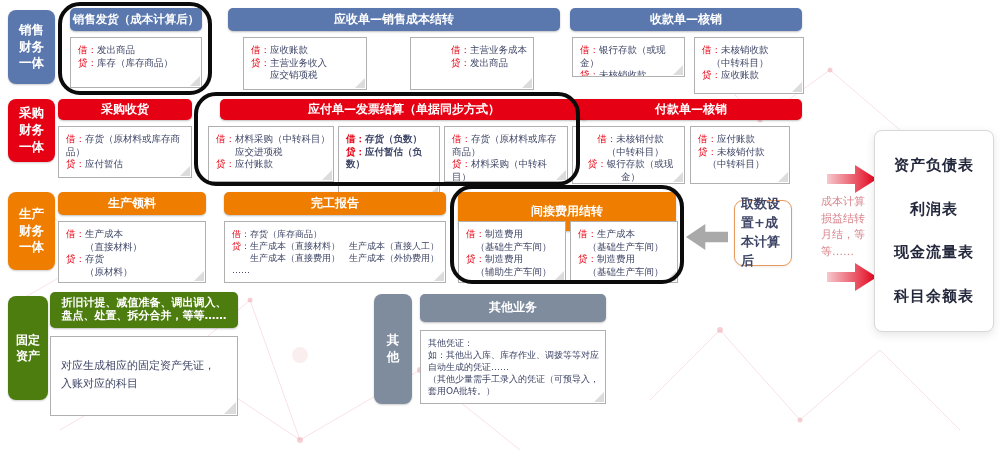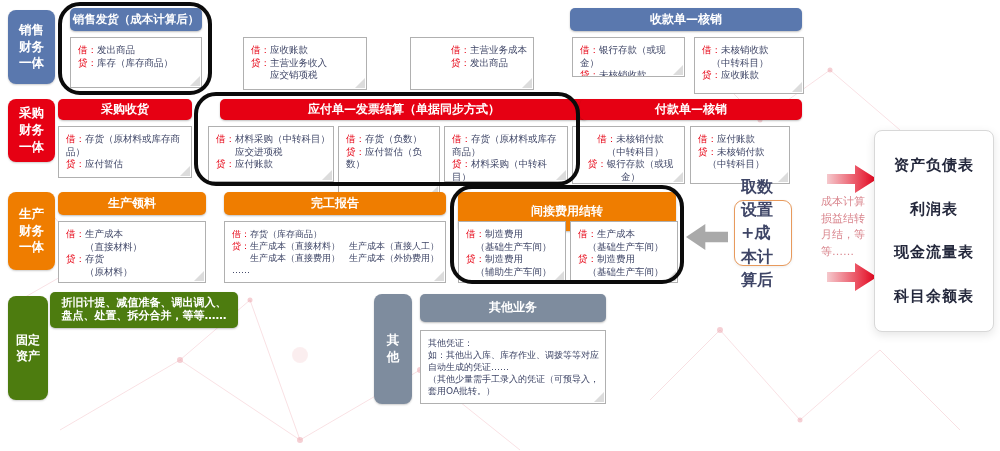--- a/index.html
+++ b/index.html
@@ -41,21 +41,21 @@
   .arrow-left{
     background:#a9a9a9;
     clip-path:polygon(0 50%,46% 0,46% 30%,100% 30%,100% 70%,46% 70%,46% 100%);
   }
   .arrow-right{
     background:linear-gradient(90deg,#f5c9cd,#e30019);
     clip-path:polygon(0 32%,56% 32%,56% 0,100% 50%,56% 100%,56% 68%,0 68%);
   }
   .midbox{
     background:#fff;border:1px solid #e89a5c;border-radius:9px;color:#3e4566;
-    font-size:16px;font-weight:bold;line-height:1.45;padding:9px 6px;
+    font-size:13px;font-weight:bold;line-height:1.45;padding:9px 6px;
     display:flex;align-items:center;text-align:left;box-shadow:0 1px 3px rgba(0,0,0,.08);
   }
   .sidetext{
     color:#d9868e;font-size:11px;line-height:1.5;white-space:pre-line;font-weight:500;
   }
   .reports{
     background:#fff;border:1px solid #d8d8d8;border-radius:8px;
     box-shadow:0 3px 10px rgba(0,0,0,.10);
     display:flex;flex-direction:column;justify-content:space-evenly;align-items:center;
   }
@@ -98,37 +98,38 @@
     </g>
   </svg>
 
   <div class="abs vlabel bg-sales" style="left:8px;top:10px;width:47px;height:74px;">销售
 财务
 一体</div>
 
   <div class="abs hdr bg-sales" style="left:70px;top:8px;width:132px;height:23px;font-size:11.5px;">销售发货（成本计算后）</div>
   <div class="abs note" style="left:70px;top:37px;width:132px;height:51px;"><span class="rk">借：</span>发出商品<br><span class="rk">贷：</span>库存（库存商品）</div>
 
+  <div class="abs hdr bg-sales" style="left:228px;top:8px;width:332px;height:23px;">应收单—销售成本结转</div>
   <div class="abs note" style="left:243px;top:37px;width:124px;height:53px;"><span class="rk">借：</span>应收账款<br><span class="rk">贷：</span>主营业务收入<br>　　应交销项税</div>
   <div class="abs note" style="left:410px;top:37px;width:124px;height:53px;padding-left:40px;"><span class="rk">借：</span>主营业务成本<br><span class="rk">贷：</span>发出商品</div>
 
   <div class="abs hdr bg-sales" style="left:570px;top:8px;width:232px;height:23px;">收款单—核销</div>
   <div class="abs note" style="left:572px;top:37px;width:113px;height:40px;"><span class="rk">借：</span>银行存款（或现金）<br><span class="rk">贷：</span>未核销收款<br>　（中转科目）</div>
   <div class="abs note" style="left:694px;top:37px;width:110px;height:57px;"><span class="rk">借：</span>未核销收款<br>　（中转科目）<br><span class="rk">贷：</span>应收账款</div>
 
   <div class="abs vlabel bg-purchase" style="left:8px;top:99px;width:47px;height:63px;">采购
 财务
 一体</div>
 
   <div class="abs hdr bg-purchase" style="left:58px;top:99px;width:134px;height:21px;">采购收货</div>
   <div class="abs note" style="left:58px;top:126px;width:134px;height:52px;"><span class="rk">借：</span>存货（原材料或库存商品）<br><span class="rk">贷：</span>应付暂估</div>
 
   <div class="abs hdr bg-purchase" style="left:204px;top:99px;width:368px;height:21px;margin-left:16px;">应付单—发票结算（单据同步方式）</div>
   <div class="abs note" style="left:208px;top:126px;width:126px;height:56px;"><span class="rk">借：</span>材料采购（中转科目）<br>　　应交进项税<br><span class="rk">贷：</span>应付账款</div>
-  <div class="abs note" style="left:338px;top:126px;width:102px;height:72px;"><span class="rk">借：</span>存货（负数）<br><span class="rk">贷：</span>应付暂估（负数）</div>
+  <div class="abs note" style="left:338px;top:126px;width:102px;height:72px;font-weight:bold;"><span class="rk">借：</span>存货（负数）<br><span class="rk">贷：</span>应付暂估（负数）</div>
   <div class="abs note" style="left:444px;top:126px;width:124px;height:56px;"><span class="rk">借：</span>存货（原材料或库存商品）<br><span class="rk">贷：</span>材料采购（中转科目）</div>
 
   <div class="abs hdr bg-purchase" style="left:580px;top:99px;width:222px;height:21px;">付款单—核销</div>
   <div class="abs note" style="left:572px;top:126px;width:113px;height:58px;text-align:center;"><span class="rk">借：</span>未核销付款<br>　（中转科目）<br><span class="rk">贷：</span>银行存款（或现金）</div>
   <div class="abs note" style="left:690px;top:126px;width:100px;height:58px;"><span class="rk">借：</span>应付账款<br><span class="rk">贷：</span>未核销付款<br>　（中转科目）</div>
 
   <div class="abs vlabel bg-production" style="left:8px;top:192px;width:47px;height:78px;">生产
 财务
 一体</div>
 
@@ -155,20 +156,22 @@
     <div class="report-item">资产负债表</div>
     <div class="report-item">利润表</div>
     <div class="report-item">现金流量表</div>
     <div class="report-item">科目余额表</div>
   </div>
 
   <div class="abs vlabel bg-fixed" style="left:8px;top:296px;width:40px;height:104px;font-size:12px;">固定
 资产</div>
   <div class="abs hdr bg-fixed" style="left:50px;top:292px;width:188px;height:36px;font-size:11px;">折旧计提、减值准备、调出调入、
 盘点、处置、拆分合并，等等……</div>
+  <div class="abs fx-note" style="left:50px;top:336px;width:188px;height:80px;">对应生成相应的固定资产凭证，
+入账对应的科目</div>
 
   <div class="abs vlabel bg-other" style="left:374px;top:294px;width:38px;height:110px;">其
 他</div>
   <div class="abs hdr bg-other" style="left:420px;top:294px;width:186px;height:28px;">其他业务</div>
   <div class="abs note small" style="left:420px;top:330px;width:186px;height:74px;">其他凭证：<br>如：其他出入库、库存作业、调拨等等对应自动生成的凭证……<br>（其他少量需手工录入的凭证（可预导入，套用OA批转。）</div>
 
   <div class="abs ring" style="left:58px;top:2px;width:154px;height:93px;"></div>
   <div class="abs ring" style="left:194px;top:92px;width:386px;height:94px;"></div>
   <div class="abs ring" style="left:450px;top:185px;width:234px;height:99px;"></div>
 

